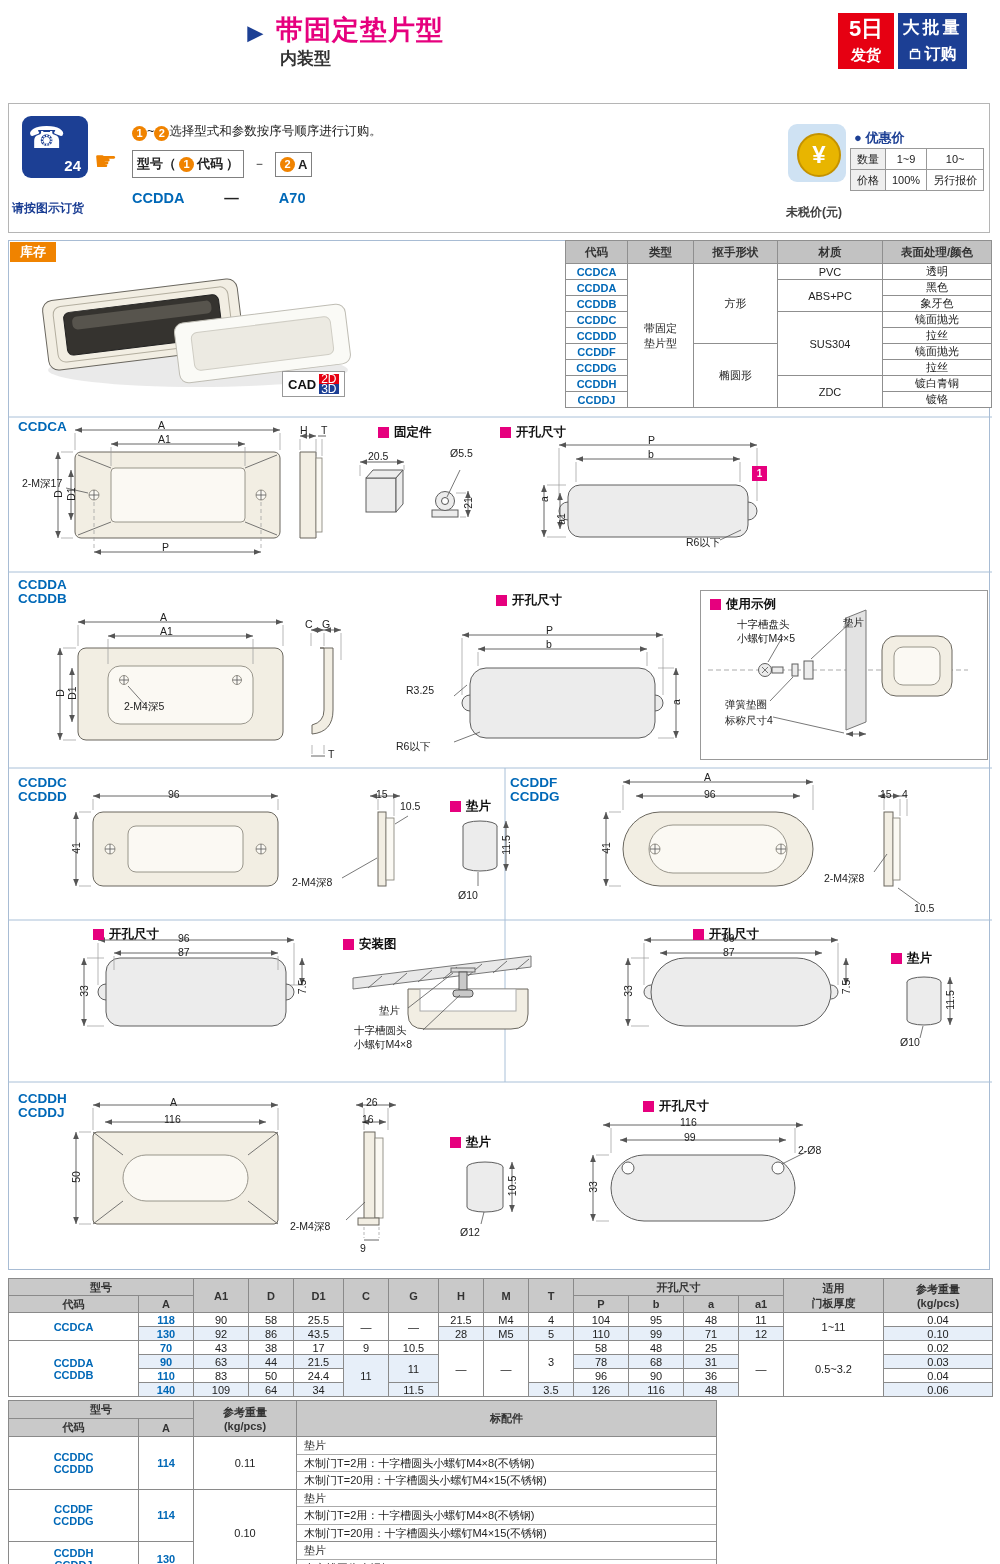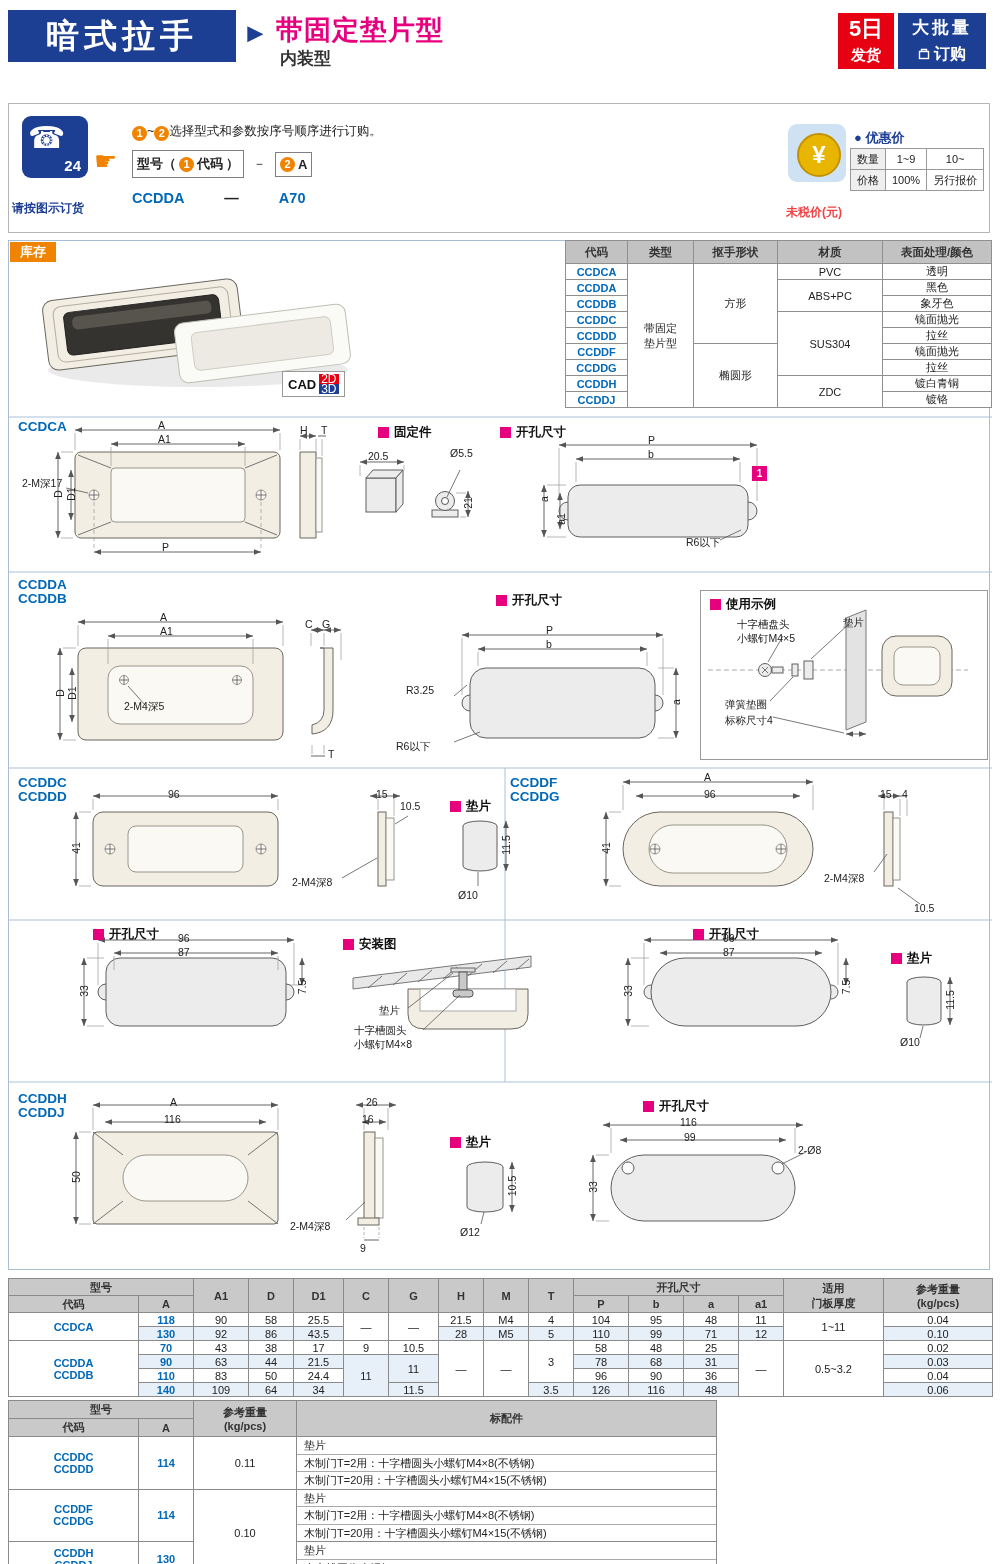--- a/index.html
+++ b/index.html
@@ -8,21 +8,21 @@
   .abs{position:absolute;}
   
   .hdr-title{left:8px;top:10px;width:228px;height:52px;background:#1c3f94;color:#fff;
     font-size:33px;font-weight:bold;display:flex;align-items:center;justify-content:center;letter-spacing:5px;}
   .hdr-arrow{left:242px;top:18px;color:#1c3f94;font-size:27px;font-weight:bold;}
   .hdr-sub{left:276px;top:12px;color:#e6007e;font-size:27px;font-weight:bold;letter-spacing:1px;}
   .hdr-sub2{left:280px;top:47px;color:#333;font-size:17px;font-weight:bold;}
   .ship{left:838px;top:13px;width:56px;height:56px;background:#e60012;color:#fff;text-align:center;}
   .ship .b1{font-size:22px;font-weight:bold;line-height:32px;}
   .ship .b2{font-size:15px;font-weight:bold;line-height:20px;}
-  .bulk{left:898px;top:13px;width:88px;height:56px;background:#1c3f94;color:#fff;text-align:center;}
+  .bulk{left:898px;top:13px;width:69px;height:56px;background:#1c3f94;color:#fff;text-align:center;}
   .bulk .b1{font-size:17px;font-weight:bold;line-height:30px;letter-spacing:3px;}
   .bulk .b2{font-size:16px;font-weight:bold;display:flex;align-items:center;justify-content:center;gap:4px;line-height:22px;}
   
   .obox{left:8px;top:103px;width:980px;height:128px;border:1px solid #b5b5b5;}
   .ph{left:22px;top:116px;width:66px;height:62px;background:#1c3f94;border-radius:9px;color:#fff;}
   .ph .glyph{position:absolute;left:6px;top:4px;font-size:30px;}
   .ph .n24{position:absolute;right:7px;bottom:4px;font-size:15px;font-weight:bold;}
   .ph-cap{left:12px;top:200px;width:90px;color:#1c3f94;font-size:12px;font-weight:bold;}
   .finger{left:94px;top:146px;color:#f08300;font-size:26px;}
   .circ{display:inline-block;width:15px;height:15px;border-radius:50%;background:#f08300;color:#fff;
@@ -32,21 +32,21 @@
   .mbox{border:1.5px solid #808080;padding:4px 4px;display:flex;align-items:center;gap:3px;font-weight:bold;background:#fff;}
   .exrow{left:132px;top:190px;width:240px;display:flex;gap:40px;font-size:14.5px;font-weight:bold;}
   .blue{color:#0068b7;}
   .coin{left:788px;top:124px;width:58px;height:58px;background:#cfe2f3;border-radius:9px;}
   .coin .c{position:absolute;left:9px;top:9px;width:40px;height:40px;border-radius:50%;background:#e8b googles500;
     background:#e8b500;border:2px solid #c49200;color:#fff;font-size:24px;font-weight:bold;text-align:center;line-height:40px;}
   .ptitle{left:854px;top:129px;color:#1c3f94;font-weight:bold;font-size:13px;}
   .ptable{left:850px;top:148px;border-collapse:collapse;font-size:11px;background:#fff;}
   .ptable td{border:1px solid #999;padding:2.5px 6px;text-align:center;}
   .ptable td.lab{background:#efefef;}
-  .tax{left:786px;top:204px;color:#ef4444;font-size:12px;font-weight:bold;}
+  .tax{left:786px;top:204px;color:#404040;font-size:12px;font-weight:bold;}
   
   .mainbox{left:8px;top:240px;width:980px;height:1028px;border:1px solid #a8bcd4;}
   .stock{left:10px;top:242px;width:46px;height:20px;background:#f08300;color:#fff;font-weight:bold;
     font-size:13px;text-align:center;line-height:20px;}
   .cad{left:282px;top:371px;border:1px solid #999;background:#fff;display:flex;align-items:center;gap:3px;
     padding:2px 5px;font-weight:bold;font-size:13px;color:#111;}
   .cad .sq{display:block;font-size:12px;color:#fff;padding:0 2px;line-height:10px;font-weight:normal;}
   .sq2d{background:#e60012;}
   .sq3d{background:#1c3f94;}
   .seccode{color:#0068b7;font-weight:bold;font-size:13.5px;line-height:14px;white-space:nowrap;}
@@ -83,21 +83,20 @@
   .atable td{border:1px solid #8a8a8a;text-align:center;padding:0;}
   .accc{text-align:left !important;}
   .accc div{padding:1px 7px;line-height:14.5px;}
   .accc .bt{border-top:1px solid #aaa;}
 </style>
 </head>
 <body>
 
 <div id="page">
 
-  <div class="abs hdr-title">暗式拉手</div>
   <div class="abs hdr-arrow">►</div>
   <div class="abs hdr-sub">带固定垫片型</div>
   <div class="abs hdr-sub2">内装型</div>
   <div class="abs ship">
     <div class="b1">5日</div>
     <div class="b2">发货</div>
   </div>
   <div class="abs bulk">
     <div class="b1">大批量</div>
     <div class="b2">

